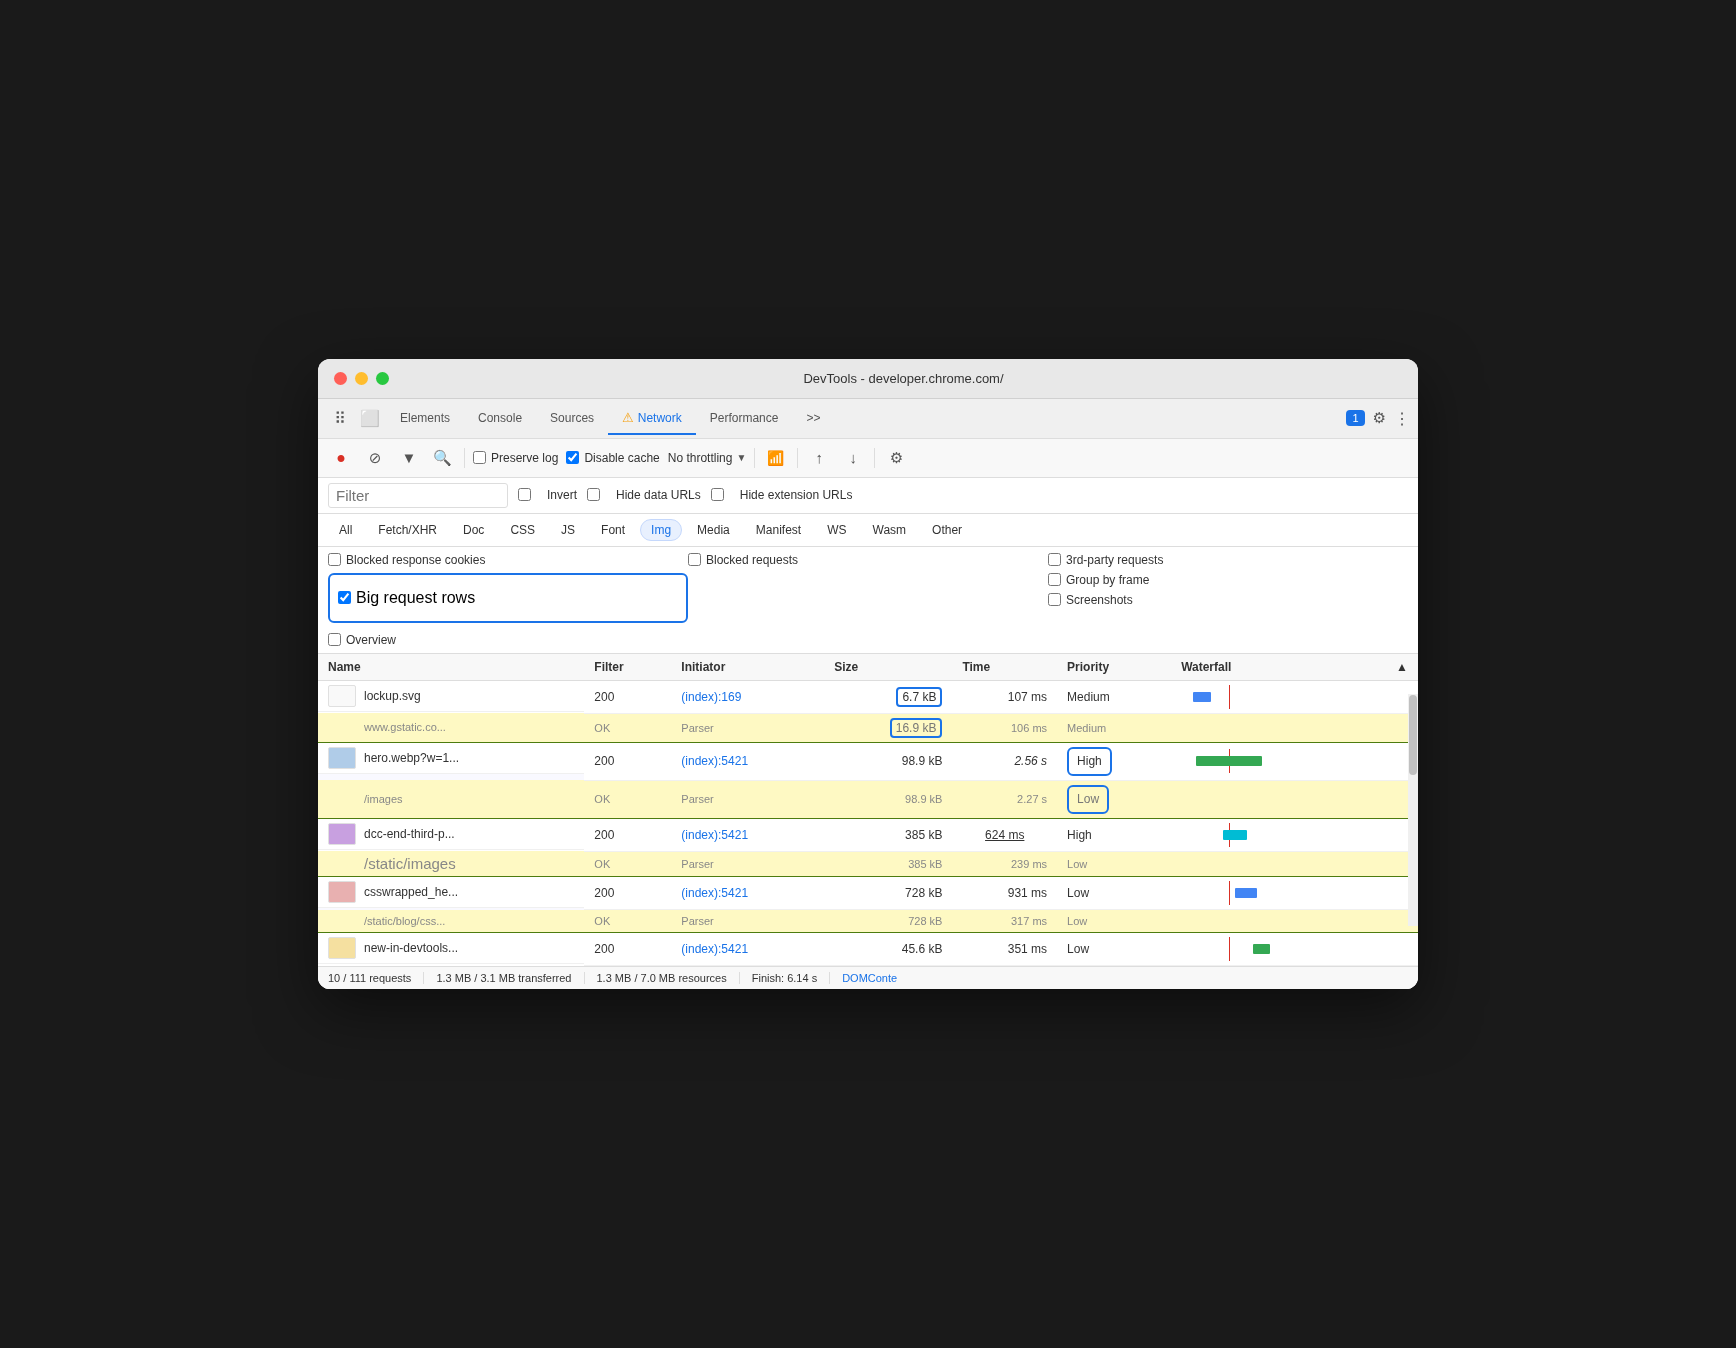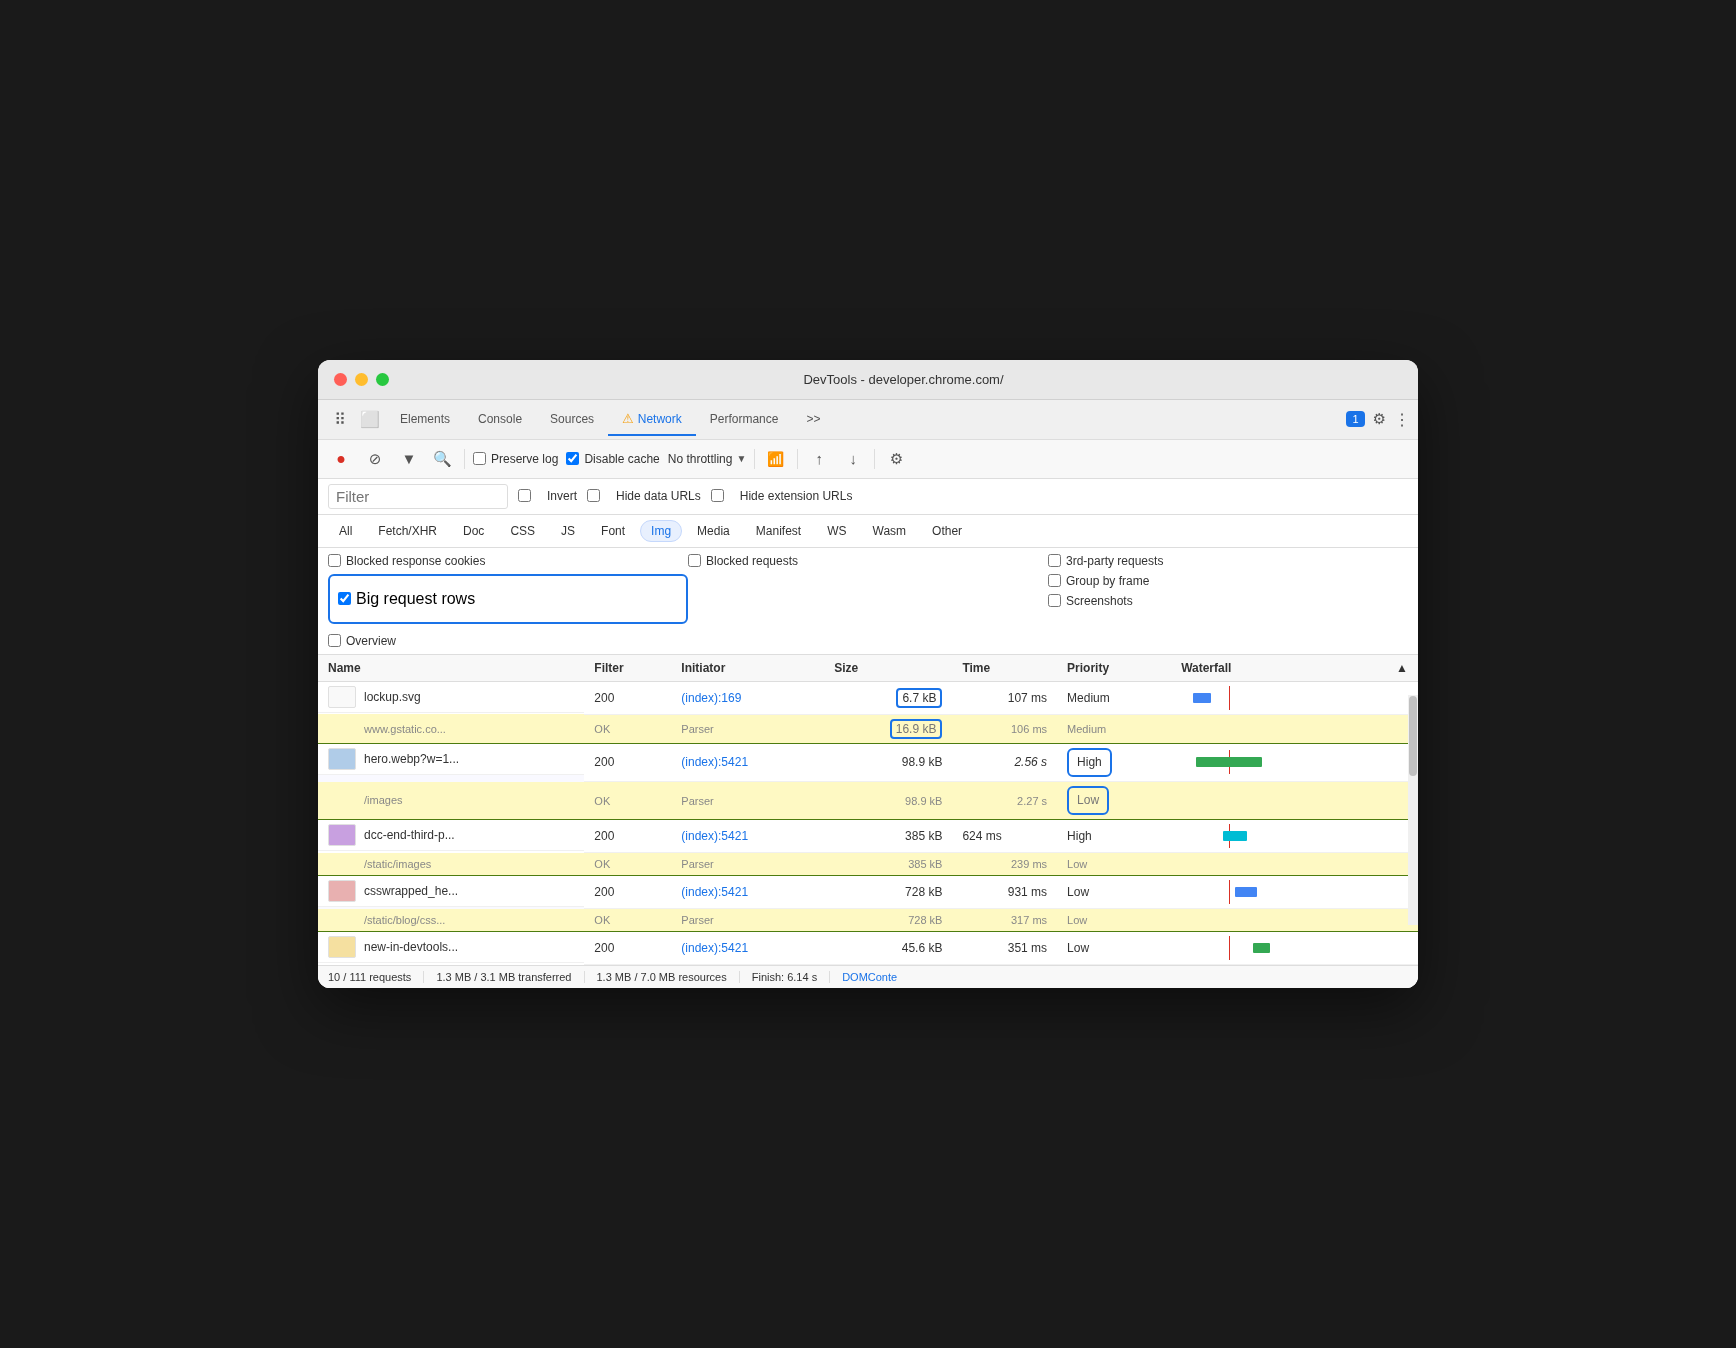--- a/index.html
+++ b/index.html
@@ -518,31 +518,31 @@
               <td></td>
             </tr>
             <tr class="row-main" style="background: rgb(255, 255, 255);">
               <td style="display: flex; align-items: center; gap: 8px;">
     <div class="thumbnail" style="background:#c8a0e0; border:1px solid #e0e0e0; flex-shrink:0;"></div>
     <span class="resource-name">dcc-end-third-p...</span>
   </td>
               <td><span>200</span></td>
               <td><a class="link-blue">(index):5421</a></td>
               <td style="text-align: right;"><span>385 kB</span></td>
-              <td style="text-align: left;"><span>624 ms</span></td>
+              <td style="text-align: center; text-decoration: underline;"><span>624 ms</span></td>
               <td><span>High</span></td>
               <td style="min-width: 130px;">
     <div class="waterfall-bar-wrap" style="position:relative; width:120px; height:24px;">
       <div style="position:absolute; left:40%; width:1px; top:0; bottom:0; background:#d93025;"></div>
       <div style="position:absolute; left:35%; width:20%; height:10px; top:7px; background:#00bcd4; border-radius:1px;"></div>
     </div>
   </td>
             </tr>
             <tr class="row-sub" style="background: rgb(255, 255, 255);">
-              <td><span style="padding-left:36px; color:#888; font-size:11px;">/static/images</span></td>
+              <td><span style="padding-left:36px; color:#888; font-size:15px;">/static/images</span></td>
               <td><span style="color:#888; font-size:11px;">OK</span></td>
               <td><span style="color:#888; font-size:11px;">Parser</span></td>
               <td style="text-align: right;"><span style="color:#888; font-size:11px;">385 kB</span></td>
               <td style="text-align: right;"><span style="color:#888; font-size:11px;">239 ms</span></td>
               <td><span style="color:#888; font-size:11px;">Low</span></td>
               <td></td>
             </tr>
             <tr class="row-main" style="background: rgb(249, 249, 255);">
               <td style="display: flex; align-items: center; gap: 8px;">
     <div class="thumbnail" style="background:#e8b0b0; border:1px solid #e0e0e0; flex-shrink:0;"></div>

